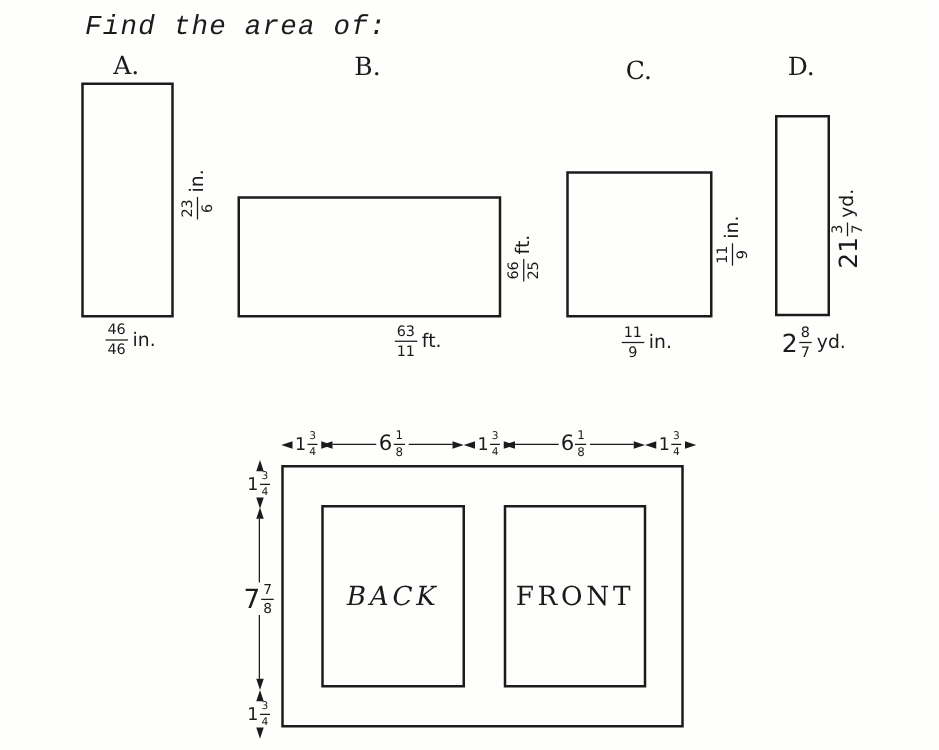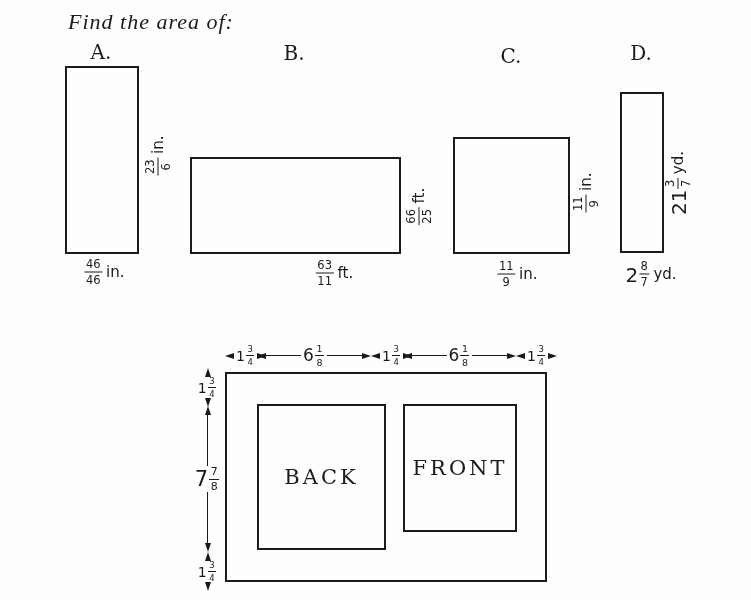--- a/index.html
+++ b/index.html
@@ -8,21 +8,21 @@
     position: relative;
     width: 751px; height: 600px;
     background: #fefefd;
     color: #1b1b1b;
     font-family: "DejaVu Serif", serif;
     overflow: hidden;
   }
   .title {
     position: absolute; left: 68px; top: 9px;
     font-style: italic; font-size: 22px; letter-spacing: 1px;
-    font-family: Liberation Serif, serif;
+    font-family: Liberation Mono, monospace;
   }
   .cap {
     position: absolute; transform: translateX(-50%);
     font-size: 20px; font-family: "DejaVu Serif", serif;
   }
   .shape { position: absolute; border: 2px solid #1b1b1b; background: transparent; }
 
   
   .pos { position: absolute; display: inline-flex; transform: translate(-50%,-50%); white-space: nowrap; }
   .pos.rot { transform: translate(-50%,-50%) rotate(-90deg); }
@@ -144,24 +144,24 @@
       <span class="whole">2</span>
       <span class="frac">
           <span class="num">8</span>
           <span class="den">7</span>
         </span>
       <span class="unit">yd.</span>
     </span>
   </div>
 
   <div class="shape" style="left:225px; top:372px; width:322px; height:210px;"></div>
-  <div class="panel" style="left:257px; top:404px; width:129px; height:146px;">
+  <div class="panel" style="left:257px; top:404px; width:115px; height:146px;font-style:italic;">
     <span class="pname">BACK</span>
   </div>
-  <div class="panel" style="left:403px; top:404px; width:114px; height:128px;justify-content:center;">
+  <div class="panel" style="left:403px; top:404px; width:114px; height:146px;justify-content:center;">
     <span class="pname">FRONT</span>
   </div>
 
   <div class="hseg" style="left:225px; top:348px; width:32px;">
     <span class="ah-l"></span>
     <span class="line"></span>
     <span class="dlabel size-s">
       <span class="whole">1</span>
       <span class="frac">
           <span class="num">3</span>

